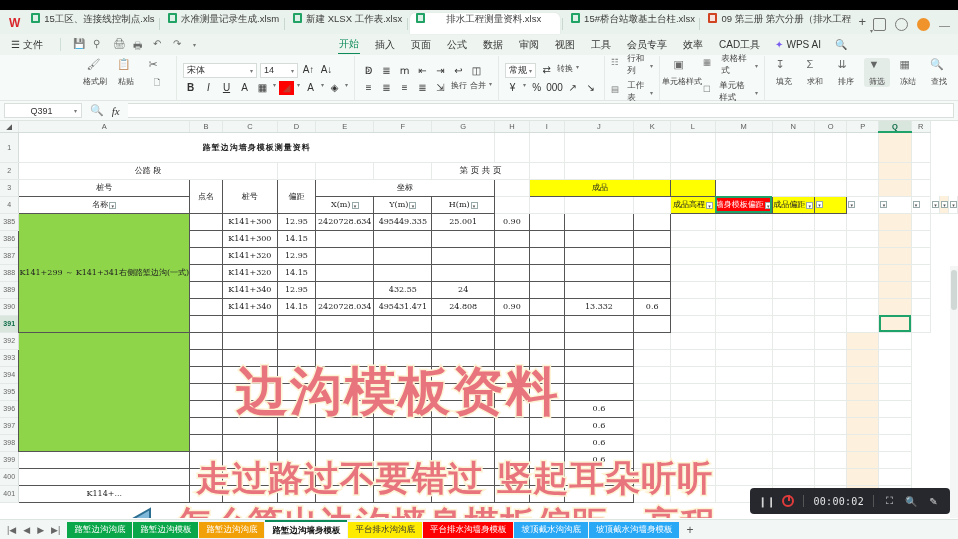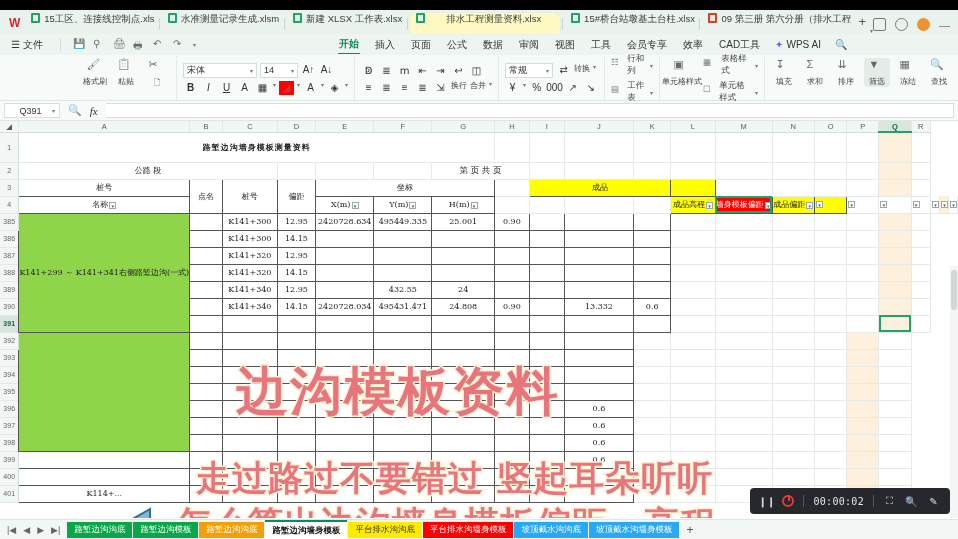--- a/index.html
+++ b/index.html
@@ -22,39 +22,39 @@
     height:21px; display:flex; gap:4px;
     padding:0 7px 0 6px; font-size:9.5px; color:#3b3b3b;
     border-radius:5px 5px 0 0; white-space:nowrap; max-width:150px; overflow:hidden;
     position:relative;
   }
   .doctab .xls { width:9px; height:10px; background:#21a366; border-radius:1px; flex:0 0 auto;
                  display:block; position:relative; }
   .doctab .xls:after{content:"";position:absolute;left:2px;top:2px;width:5px;height:6px;
                      background:#fff;opacity:.85;}
   .doctab .pptc { background:#d04423; }
-  .doctab.active { background:#fef9c3; box-shadow:0 0 1px rgba(0,0,0,.18);gap:21px; }
+  .doctab.active { background:#ffffff; box-shadow:0 0 1px rgba(0,0,0,.18);gap:21px; }
   .tabsep { width:1px; height:12px; background:#c9d8cf; margin:0 2px 4px 2px; }
   .tab-extra { font-size:9px; color:#8a8a8a; margin-left:3px; }
   .plusbtn { font-size:13px; color:#555; padding:0 4px 2px 6px; align-self:center;}
   .tabstrip-right { margin-left:auto; display:flex; align-items:center; gap:9px; padding:0 8px 3px 0; }
   .tr-ico { width:13px; height:13px; border:1px solid #7a7a7a; border-radius:2px; }
   .tr-ico.circ { border-radius:50%; }
   .tr-ico.avatar { border:none; background:#f0932b; border-radius:50%; }
 
   
   .menubar { height:21px; background:#eef5f0; display:flex; align-items:center; padding:0 6px;
              font-size:10px; color:#333; gap:0; }
   .mb-left { display:flex; align-items:center; gap:7px; }
   .fileBtn { display:flex; align-items:center; gap:3px; padding:1px 5px; }
   .qicon { width:13px; height:13px; opacity:.7; display:inline-block; position:relative; }
   .qsep { width:1px;height:13px;background:#cfded6;margin:0 5px; }
   .menus { display:flex; align-items:center; gap:14px; margin-left:142px; font-size:10px; }
   .menus .m { padding:2px 1px; white-space:nowrap;}
-  .menus .m.active { color:#0c8a5a; font-weight:bold; border-bottom:1.5px solid #0c8a5a; }
+  .menus .m.active { color:#0c8a5a; font-weight:normal; border-bottom:1.5px solid #0c8a5a; }
   .wpsai { display:flex;align-items:center;gap:3px;color:#333; }
   .wpsai .star { color:#7a5cf0; font-size:10px; }
 
   
   .ribbon { height:46px; background:#f6faf8; display:flex; align-items:center;
             border-bottom:1px solid #e1e8e4; padding-left:4px; }
   .rgroup { display:flex; align-items:flex-start; height:44px; padding:2px 6px;
             border-right:1px solid #e4ebe7; gap:5px; }
   .ritem { display:flex; flex-direction:column; align-items:center; justify-content:center;
            min-width:26px; gap:1px; }
@@ -64,29 +64,29 @@
   .rline { display:flex; align-items:flex-start; gap:3px; }
   .fontbox { width:74px; height:15px; background:#fff; border:1px solid #d6ddd9;
              font-size:9px; padding:0 3px; display:flex; align-items:center;
              justify-content:space-between; }
   .sizebox { width:38px; height:15px; background:#fff; border:1px solid #d6ddd9;
              font-size:9px; padding:0 3px; display:flex; align-items:center;
              justify-content:space-between; }
   .fbtn { width:15px; height:14px; display:flex; align-items:center; justify-content:center;
           font-size:10px; color:#333; }
   .fbtn.red { color:#c0392b; }
-  .numbox { width:48px; height:15px; background:#fff; border:1px solid #d6ddd9; font-size:9px;
+  .numbox { width:31px; height:15px; background:#fff; border:1px solid #d6ddd9; font-size:9px;
             padding:0 3px; display:flex; align-items:center; justify-content:space-between; }
   .wideitem { display:flex; align-items:center; gap:3px; font-size:8.5px; color:#444; }
   .caret { font-size:6px; color:#777; }
 
   
   .fbar { height:20px; background:#f6faf8; display:flex; align-items:center; gap:0;
           border-bottom:1px solid #dfe6e2; padding:0 4px; }
-  .namebox { width:56px; height:15px; background:#fff; border:1px solid #d9e0dc;
+  .namebox { width:78px; height:15px; background:#fff; border:1px solid #d9e0dc;
              font-size:9px; display:flex; align-items:center; justify-content:space-between;
              padding:2px 4px; }
   .namebox span.val { margin:0 auto; }
   .fbtools { display:flex; align-items:center; gap:8px; padding:0 8px; }
   .finput { flex:1; height:15px; background:#fff; border:1px solid #d9e0dc; border-left:none; }
 
   
   .gridwrap { position:relative; width:958px; height:397px; background:#fff; overflow:hidden; }
   table.grid { border-collapse:collapse; table-layout:fixed; }
   .colhead { height:11px; background:#f2f6f4; }

